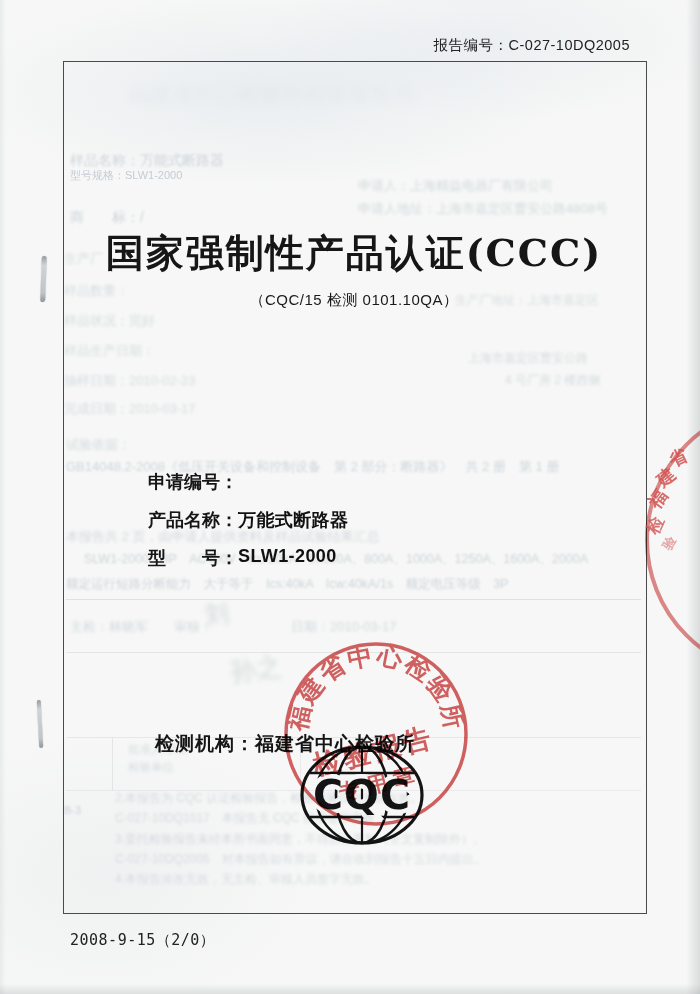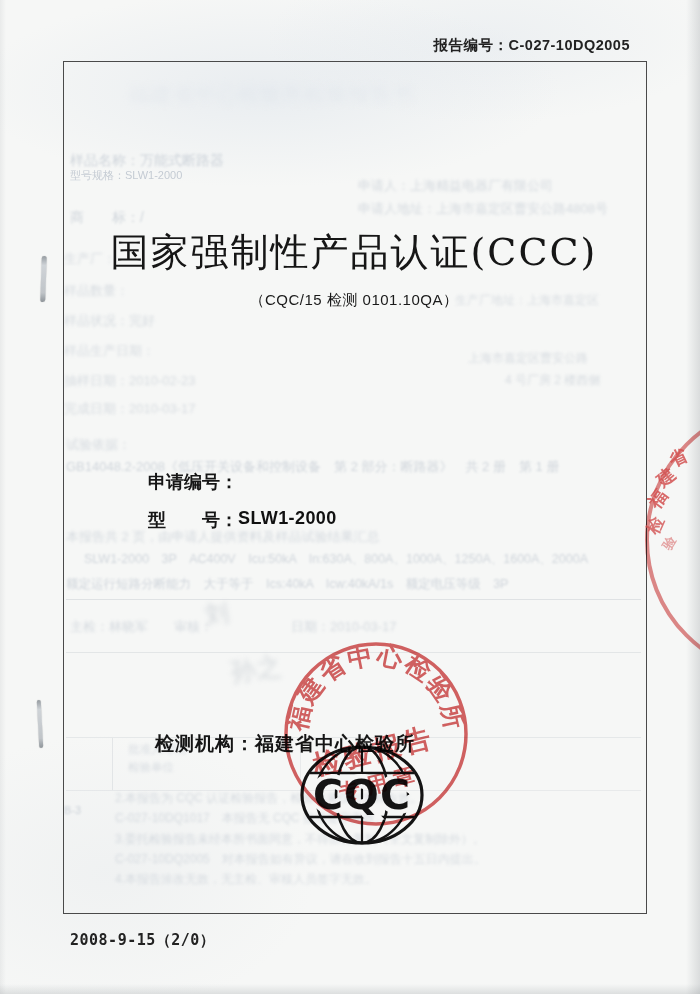--- a/index.html
+++ b/index.html
@@ -19,28 +19,28 @@
       linear-gradient(to top, rgba(120,126,132,.20), rgba(120,126,132,0) 10px),
       linear-gradient(to right, rgba(120,126,132,.10), rgba(120,126,132,0) 6px);
   }
   .layer{position:absolute;inset:0;}
   #ghost-layer{z-index:1;pointer-events:none;}
   .ghost{position:absolute;white-space:nowrap;color:#aab4c1;overflow:hidden;
          font-family:"Liberation Sans",sans-serif;}
   .grule{position:absolute;background:#9aa4b0;}
   
   .report-no{position:absolute;top:36px;right:70px;z-index:3;
-    font-size:14.5px;font-weight:700;letter-spacing:.5px;color:#222;}
+    font-size:14.5px;font-weight:400;letter-spacing:.5px;color:#222;}
   
   .frame{position:absolute;left:63px;top:61px;width:582px;height:851px;
     border:1.6px solid #4a4a4a;z-index:2;background:transparent;}
   
   .title-block{position:absolute;left:63px;top:224px;width:582px;text-align:center;z-index:3;
     font-family:"DejaVu Serif","Liberation Serif",serif;color:#161616;}
-  .title-1{font-size:38px;font-weight:400;letter-spacing:2px;line-height:1.5;}
+  .title-1{font-size:38px;font-weight:700;letter-spacing:2px;line-height:1.5;}
   .title-2{font-size:44px;font-weight:600;letter-spacing:22px;padding-left:22px;line-height:1.25;}
   .subtitle{margin-top:10px;font-size:15px;font-weight:400;letter-spacing:.5px;
     font-family:"Liberation Sans",sans-serif;color:#1a1a1a;}
   
   .fields{position:absolute;left:148px;top:470px;z-index:3;}
   .field-row{height:38px;font-size:18px;display:flex;align-items:flex-start;}
   .field-label{font-family:Liberation Sans, sans-serif;font-weight:600;color:#161616;text-align:center;}
   .field-value{font-weight:600;letter-spacing:.4px;color:#111;}
   
   .agency-line{position:absolute;left:155px;top:689px;z-index:3;font-size:19px;font-weight:600;
@@ -55,21 +55,21 @@
   .edge-char{position:absolute;color:var(--c-stamp_red,#d35252);font-weight:700;
     font-family:"DejaVu Serif","Liberation Serif",serif;}
   
   .logo-svg{position:absolute;left:297px;top:744px;z-index:6;mix-blend-mode:multiply;}
   .logo-svg .ln{stroke:var(--c-ink,#141414);fill:none;}
   .logo-text{fill:var(--c-ink,#141414);stroke:#ffffff;stroke-width:9px;paint-order:stroke;
     font-family:"DejaVu Sans","Liberation Sans",sans-serif;font-weight:bold;letter-spacing:1px;}
   
   .footer-date{position:absolute;left:70px;top:931px;z-index:3;
     font-family:"DejaVu Sans Mono","Liberation Mono",monospace;
-    font-size:15px;font-weight:700;letter-spacing:.5px;color:#222;}
+    font-size:15px;font-weight:400;letter-spacing:.5px;color:#222;}
   
   .staple{position:absolute;width:5px;border-radius:2.5px;z-index:3;opacity:.85;
     background:linear-gradient(to bottom,#858c92,#c9ced3 20%,#b7bcc1 80%,#7e858b);
     box-shadow:0 0 1px rgba(0,0,0,.4);}
   .staple-1{left:41px;top:256px;height:46px;transform:rotate(2deg);}
   .staple-2{left:38px;top:700px;height:48px;width:4px;transform:rotate(-3deg);}
 </style>
 </head>
 <body>
 
@@ -124,20 +124,24 @@
 <div class="title-block">
   <div class="title-1">国家强制性产品认证(CCC)</div>
   <div class="subtitle">（CQC/15 检测 0101.10QA）</div>
 </div>
 
 <div class="fields">
   <div class="field-row">
     <span class="field-label">申请编号：</span>
   </div>
   <div class="field-row">
+    <span class="field-label">产品名称：</span>
+    <span class="field-value field-label">万能式断路器</span>
+  </div>
+  <div class="field-row">
     <span class="field-label">型　　号：</span>
     <span class="field-value">SLW1-2000</span>
   </div>
 </div>
 
 <div class="agency-line">
   <span>检测机构：</span><span>福建省中心检验所</span>
 </div>
 
 <svg class="stamp-svg" width="200" height="200" viewBox="0 0 200 200">

